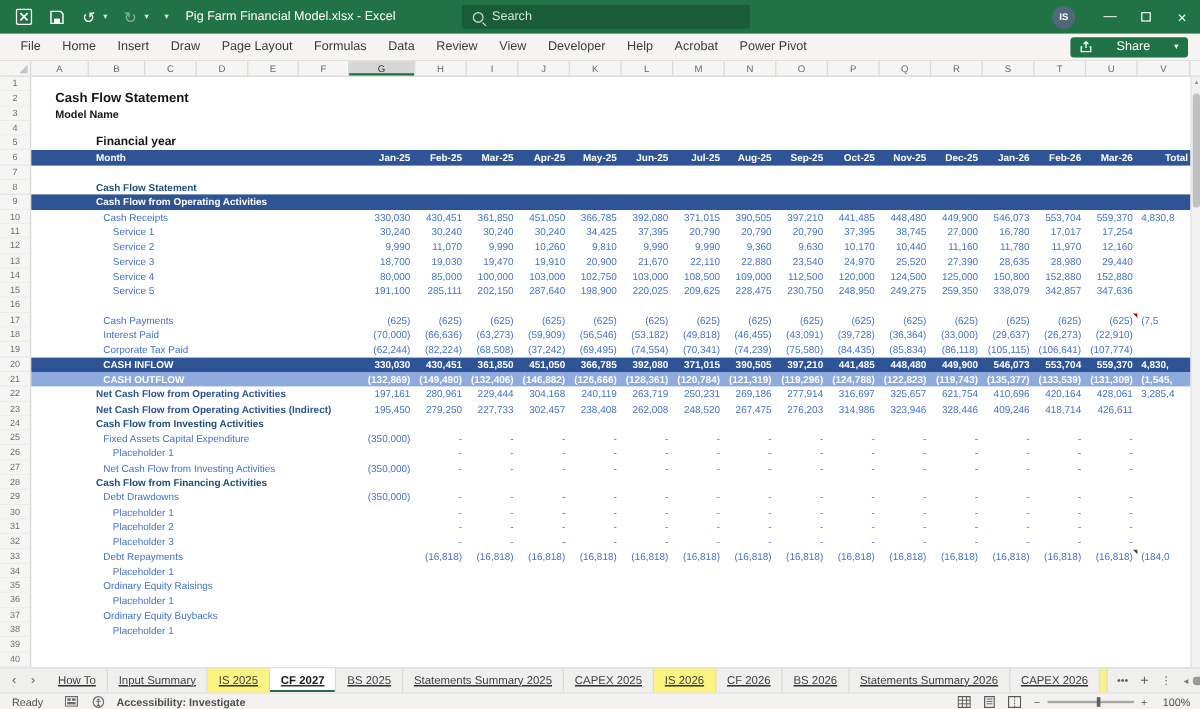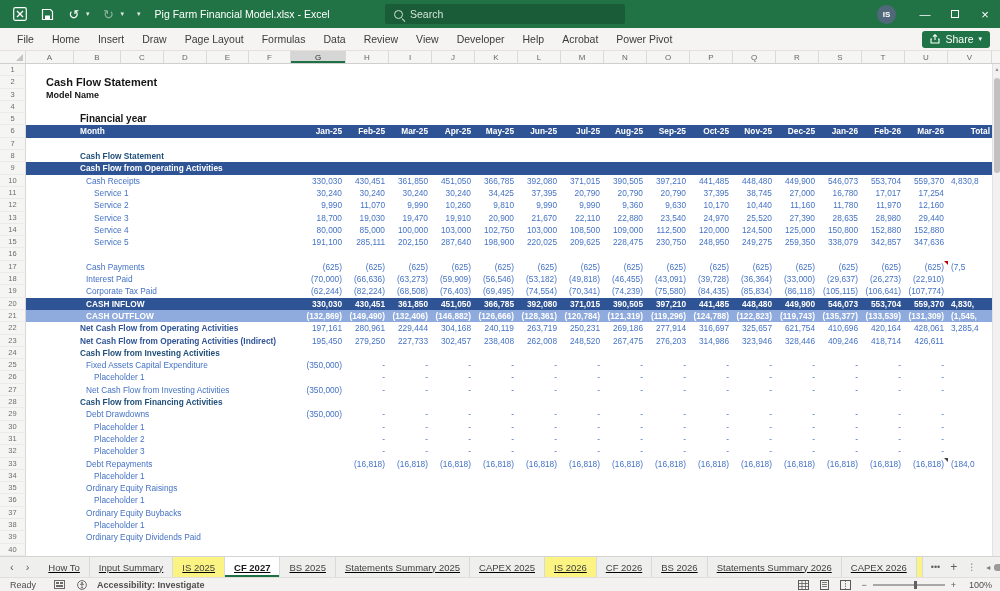--- a/index.html
+++ b/index.html
@@ -19,21 +19,21 @@
   .mag::after { content:""; position:absolute; width:1.4px; height:4px; background:#cfe2d6; transform:rotate(-45deg); left:8px; top:7px; }
   .winctrl { margin-left:auto; display:flex; align-items:center; height:100%; }
   .avatar { width:19px; height:19px; border-radius:50%; background:#51687a; color:#fff; font-size:8px; display:flex; align-items:center; justify-content:center; margin-right:14px; font-weight:bold; }
   .wbtn { width:30px; height:100%; display:flex; align-items:center; justify-content:center; font-size:11px; color:#fff; }
   .restorebox { width:8px; height:8px; border:1px solid #fff; display:inline-block; }
 
   
   .menubar { height:23px; background:#f5f4f2; display:flex; align-items:center; border-bottom:1px solid #e3e1de; }
   #menuitems { display:flex; align-items:center; margin-left:8px; }
   .menuitem { font-size:10.5px; color:#3b3b3b; padding:0 9px; white-space:nowrap; }
-  .sharebtn { margin-left:auto; margin-right:10px; background:#1f7346; color:#fff; border-radius:3px; height:17px; display:flex; align-items:center; padding:0 8px; gap:5px; font-size:10.5px;text-align:right; }
+  .sharebtn { margin-left:auto; margin-right:10px; background:#1f7346; color:#fff; border-radius:3px; height:17px; display:flex; align-items:center; padding:0 8px; gap:20px; font-size:10.5px;text-align:right; }
   .sharebtn .caret { font-size:7px; }
 
   
   .colheaders { display:flex; height:13px; background:#f5f5f4; border-bottom:1px solid #cfcfcf; }
   .corner { width:26px; height:100%; border-right:1px solid #d8d8d8; position:relative; flex:none; }
   .corner::after { content:""; position:absolute; right:2px; bottom:2px; border-left:7px solid transparent; border-bottom:7px solid #c4c4c4; }
   .colh { height:100%; border-right:1px solid #dadada; font-size:8px; color:#686868; display:flex; align-items:center; justify-content:center; flex:none; }
   .colh.sel { background:#d6d6d6; box-shadow:inset 0 -2px 0 #1e7145; color:#2b2b2b; }
 
   
@@ -539,21 +539,21 @@
           <div class="cell">(26,273)</div>
           <div class="cell">(22,910)</div>
           <div class="cell total"></div>
         </div>
         <div class="srow data">
           <div class="rownum">19</div>
           <div class="lab ind1">Corporate Tax Paid</div>
           <div class="cell first">(62,244)</div>
           <div class="cell">(82,224)</div>
           <div class="cell">(68,508)</div>
-          <div class="cell">(76,403)</div>
+          <div class="cell">(37,242)</div>
           <div class="cell">(69,495)</div>
           <div class="cell">(74,554)</div>
           <div class="cell">(70,341)</div>
           <div class="cell">(74,239)</div>
           <div class="cell">(75,580)</div>
           <div class="cell">(84,435)</div>
           <div class="cell">(85,834)</div>
           <div class="cell">(86,118)</div>
           <div class="cell">(105,115)</div>
           <div class="cell">(106,641)</div>
@@ -935,21 +935,20 @@
           <div class="cell"></div>
           <div class="cell"></div>
           <div class="cell"></div>
           <div class="cell"></div>
           <div class="cell"></div>
           <div class="cell"></div>
           <div class="cell total"></div>
         </div>
         <div class="srow data">
           <div class="rownum">39</div>
-          <div class="lab ind1">Ordinary Equity Dividends Paid</div>
           <div class="cell first"></div>
           <div class="cell"></div>
           <div class="cell"></div>
           <div class="cell"></div>
           <div class="cell"></div>
           <div class="cell"></div>
           <div class="cell"></div>
           <div class="cell"></div>
           <div class="cell"></div>
           <div class="cell"></div>

